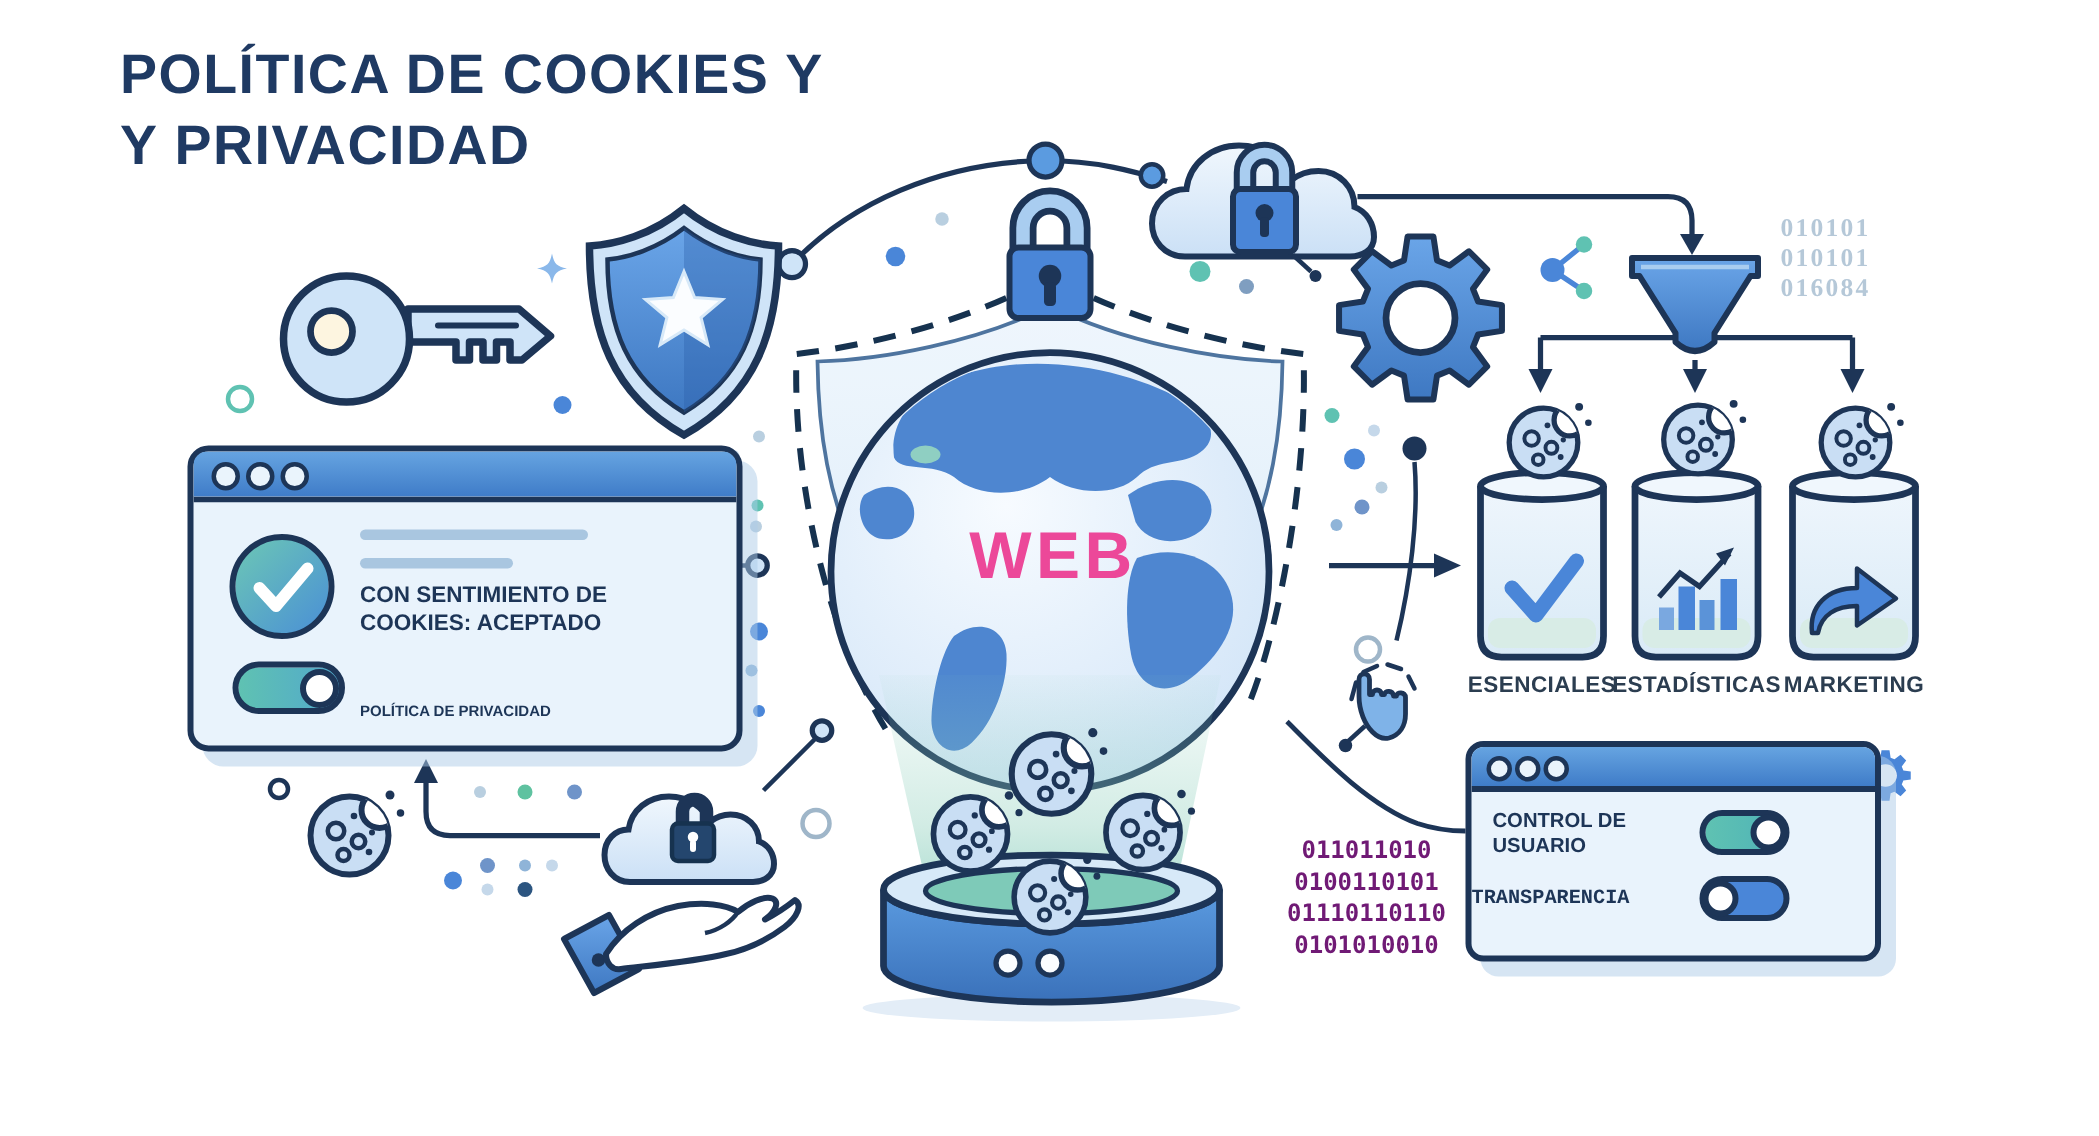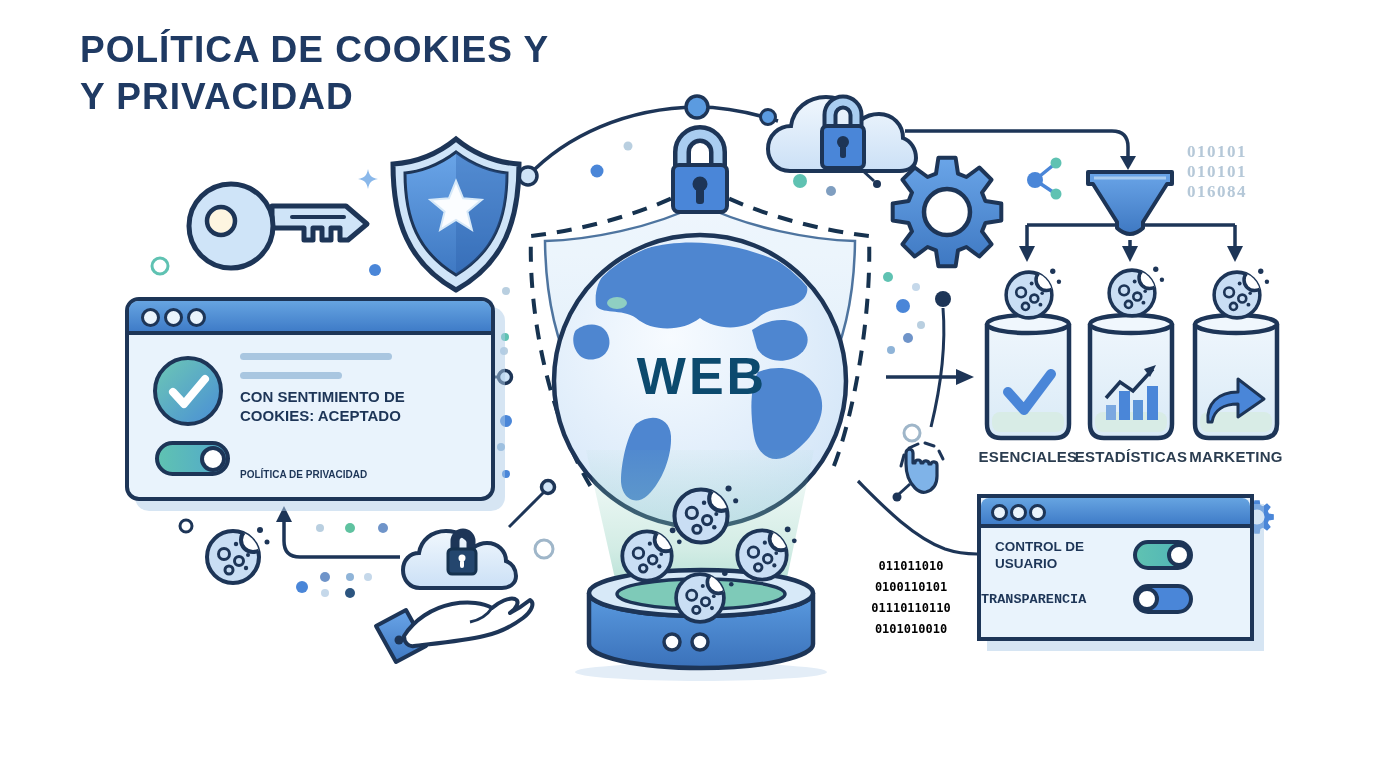--- a/index.html
+++ b/index.html
@@ -3,46 +3,46 @@
 <meta charset="utf-8">
 <style>
   html,body{margin:0;padding:0;}
   body{width:1399px;height:757px;position:relative;background:#ffffff;overflow:hidden;
        font-family:"Liberation Sans",sans-serif;}
   #stage{position:absolute;left:0;top:0;width:1399px;height:757px;}
   svg#art{position:absolute;left:0;top:0;z-index:1;}
   .txt{position:absolute;z-index:3;color:#1d3557;}
   #page-title{left:42px;top:26px;font-size:37px;line-height:47px;font-weight:800;
       color:#1f3a63;letter-spacing:1px;z-index:3;margin-left:38px;}
-  #web-label{left:628px;top:346px;width:148px;text-align:center;font-size:52px;
-      font-weight:800;color:#0c4a6e;letter-spacing:3px;z-index:3;}
+  #web-label{left:628px;top:346px;width:148px;text-align:center;font-size:44px;
+      font-weight:800;color:#ec4899;letter-spacing:3px;z-index:3;}
   .win{position:absolute;z-index:4;background:#e9f3fc;border:4px solid #1d3557;
       border-radius:14px;box-shadow:10px 10px 0 rgba(173,203,231,.5);padding-left:32px;}
   .win-bar{position:absolute;left:0;top:0;right:0;height:30px;
       background:linear-gradient(180deg,#66a4e1,#3f7cc8);
       border-bottom:4px solid #1d3557;border-radius:9px 9px 0 0;}
   .win-dot{position:absolute;border:3px solid #1d3557;border-radius:50%;background:#eaf4fc;}
   .toggle{position:absolute;border:4px solid #1d3557;border-radius:999px;}
   .knob{position:absolute;top:50%;transform:translateY(-50%);background:#ffffff;
       border:4px solid #1d3557;border-radius:50%;}
   .bar-line{position:absolute;background:#a9c6e0;border-radius:4px;height:7px;}
   .check-circle{position:absolute;border:4px solid #1d3557;border-radius:50%;
       background:linear-gradient(135deg,#6cc7b5,#4a8fd6);}
   #consent-window{left:125px;top:297px;width:330px;height:196px;}
   #consent-text{left:111px;top:86px;width:190px;font-size:15px;line-height:19px;font-weight:700;}
   #privacy-text{left:111px;top:168px;width:220px;font-size:10px;font-weight:700;}
-  #control-window{left:977px;top:494px;width:237px;height:139px;border-radius:0;}
+  #control-window{left:977px;top:494px;width:237px;height:139px;border-radius:12px;}
   #ctl-row1{left:14px;top:40px;width:120px;font-size:13.5px;line-height:17px;font-weight:700;}
   #ctl-row2{left:0;top:94px;width:140px;font-size:13.5px;font-weight:700;font-family:Liberation Mono, monospace;}
   .jar-label{position:absolute;top:448px;width:150px;text-align:center;font-size:15px;
       font-weight:700;color:#2b3d50;letter-spacing:.3px;z-index:3;}
   .binary{position:absolute;font-family:"DejaVu Sans Mono",monospace;font-weight:700;z-index:2;}
   #binary-tr{left:1187px;top:142px;font-size:17px;line-height:20px;letter-spacing:1.5px;color:#b5c8d8;font-family:Liberation Serif, serif;}
-  #binary-bt{left:838px;top:556px;width:146px;text-align:center;font-size:12px;
-      line-height:21px;color:#000000;}
+  #binary-bt{left:838px;top:556px;width:146px;text-align:center;font-size:16px;
+      line-height:21px;color:#701a75;}
 </style>
 </head>
 <body>
 
 <div id="stage">
 
 <svg id="art" width="1399" height="757" viewBox="0 0 1399 757">
 <defs>
   <linearGradient id="gradBlue" x1="0" y1="0" x2="0" y2="1">
     <stop offset="0" stop-color="#6aa5e8"></stop>

